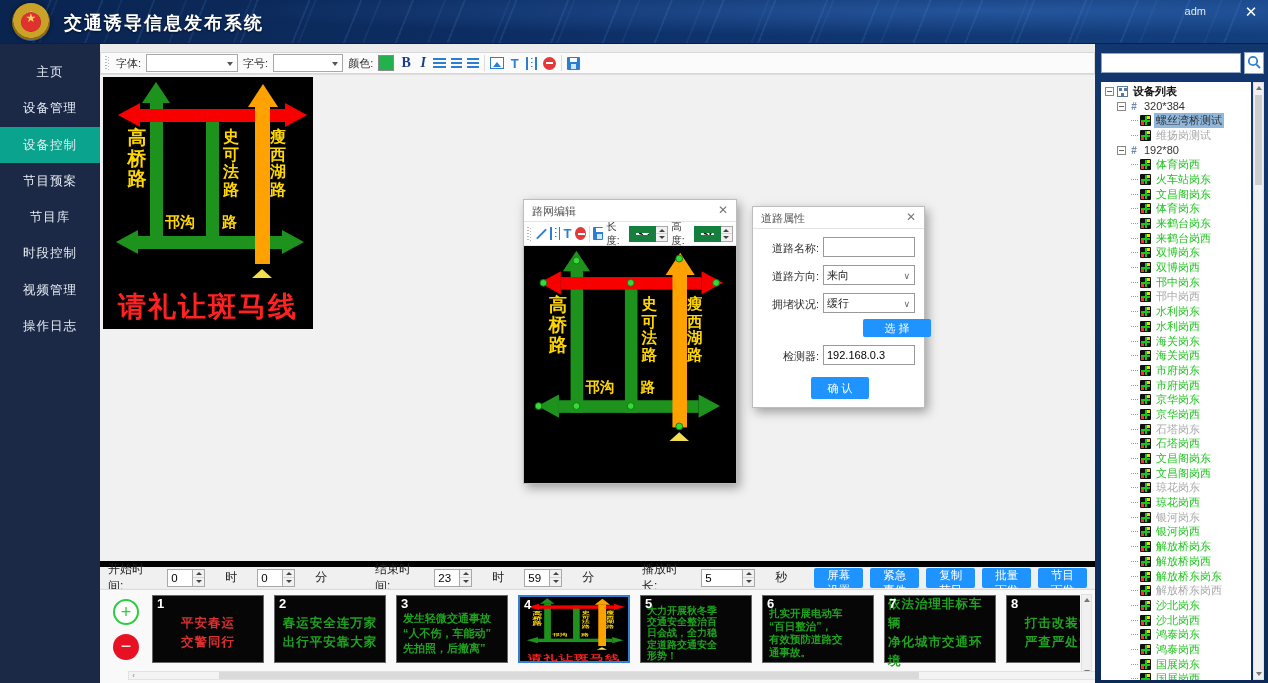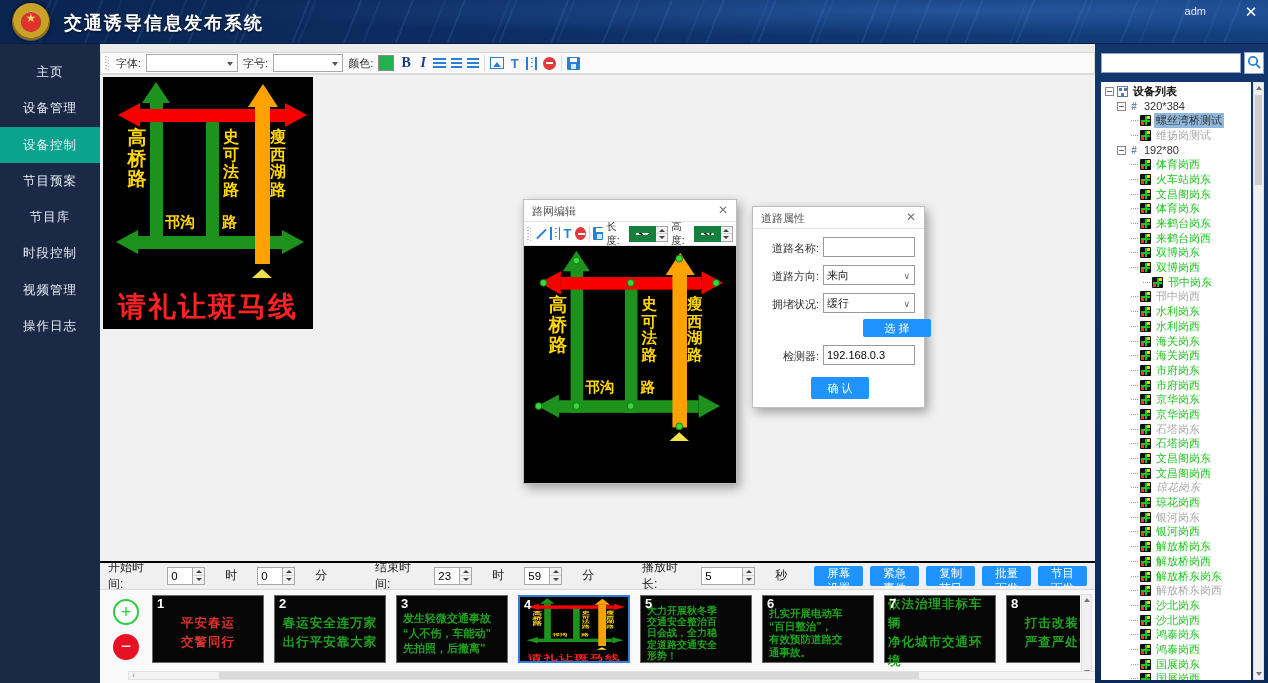--- a/index.html
+++ b/index.html
@@ -120,21 +120,21 @@
   .p-label { position:absolute; left:2px; width:64px; text-align:right; font-size:11px; color:#333; top:4px; }
   .p-input { position:absolute; left:70px; width:92px; height:20px; border:1px solid #999; font-size:11px; padding:0 3px; }
   .p-select { position:absolute; left:70px; width:92px; height:20px; border:1px solid #999; background:#fff;
     font-size:11px; line-height:18px; padding:0 3px; color:#222; }
   .p-select::after { content:"∨"; position:absolute; right:4px; top:1px; font-size:9px; color:#666; }
   .btn-blue { background:#1f93ff; color:#fff; border:none; font-size:11px; cursor:pointer; border-radius:2px;
     font-family:"Liberation Sans", sans-serif; }
 
   
   .m-schedule { position:absolute; left:0; top:517px; width:995px; height:27px; background:#f0f0f0;
-    border-top:2px solid #000000; display:flex; align-items:center; padding:0 8px; gap:20px; font-size:12px; color:#222; }
+    border-top:6px solid #000000; display:flex; align-items:center; padding:0 8px; gap:20px; font-size:12px; color:#222; }
   .m-schedule input.num { width:26px; height:18px; border:1px solid #a8a8a8; text-align:left; padding:0 3px; font-size:11.5px; }
   .m-schedule input.num.wide { width:42px; }
   .sch-gap { width:10px; }
   .sched-btn { height:20px; padding:0 10px; font-size:11.5px; margin-left:7px; }
   .sched-btns { margin-left:auto; display:flex; }
 
   
   .m-playlist { position:absolute; left:0; top:545px; width:995px; height:94px; background:#f9f9f9; border-top:1px solid #dcdcdc; }
   .pl-add { position:absolute; left:13px; top:9px; width:26px; height:26px; border-radius:50%; border:2px solid #2ecc40;
     background:#fff; color:#2ecc40; font-size:18px; line-height:22px; text-align:center; cursor:pointer; }
@@ -560,21 +560,21 @@
         <div class="trow" style="padding-left: 30px;">
           <span class="dash"></span>
           <span class="ico-signal"></span>
           <span class="tlabel on">双博岗东</span>
         </div>
         <div class="trow" style="padding-left: 30px;">
           <span class="dash"></span>
           <span class="ico-signal"></span>
           <span class="tlabel on">双博岗西</span>
         </div>
-        <div class="trow" style="padding-left: 30px; margin-left: 12px;">
+        <div class="trow" style="padding-left: 30px;">
           <span class="dash"></span>
           <span class="ico-signal"></span>
           <span class="tlabel on">邗中岗东</span>
         </div>
         <div class="trow" style="padding-left: 30px;">
           <span class="dash"></span>
           <span class="ico-signal"></span>
           <span class="tlabel off">邗中岗西</span>
         </div>
         <div class="trow" style="padding-left: 30px;">
@@ -630,21 +630,21 @@
         <div class="trow" style="padding-left: 30px;">
           <span class="dash"></span>
           <span class="ico-signal"></span>
           <span class="tlabel on">文昌阁岗东</span>
         </div>
         <div class="trow" style="padding-left: 30px;">
           <span class="dash"></span>
           <span class="ico-signal"></span>
           <span class="tlabel on">文昌阁岗西</span>
         </div>
-        <div class="trow" style="padding-left: 30px; font-style: italic;">
+        <div class="trow" style="padding-left: 30px;">
           <span class="dash"></span>
           <span class="ico-signal"></span>
           <span class="tlabel off">琼花岗东</span>
         </div>
         <div class="trow" style="padding-left: 30px;">
           <span class="dash"></span>
           <span class="ico-signal"></span>
           <span class="tlabel on">琼花岗西</span>
         </div>
         <div class="trow" style="padding-left: 30px;">

